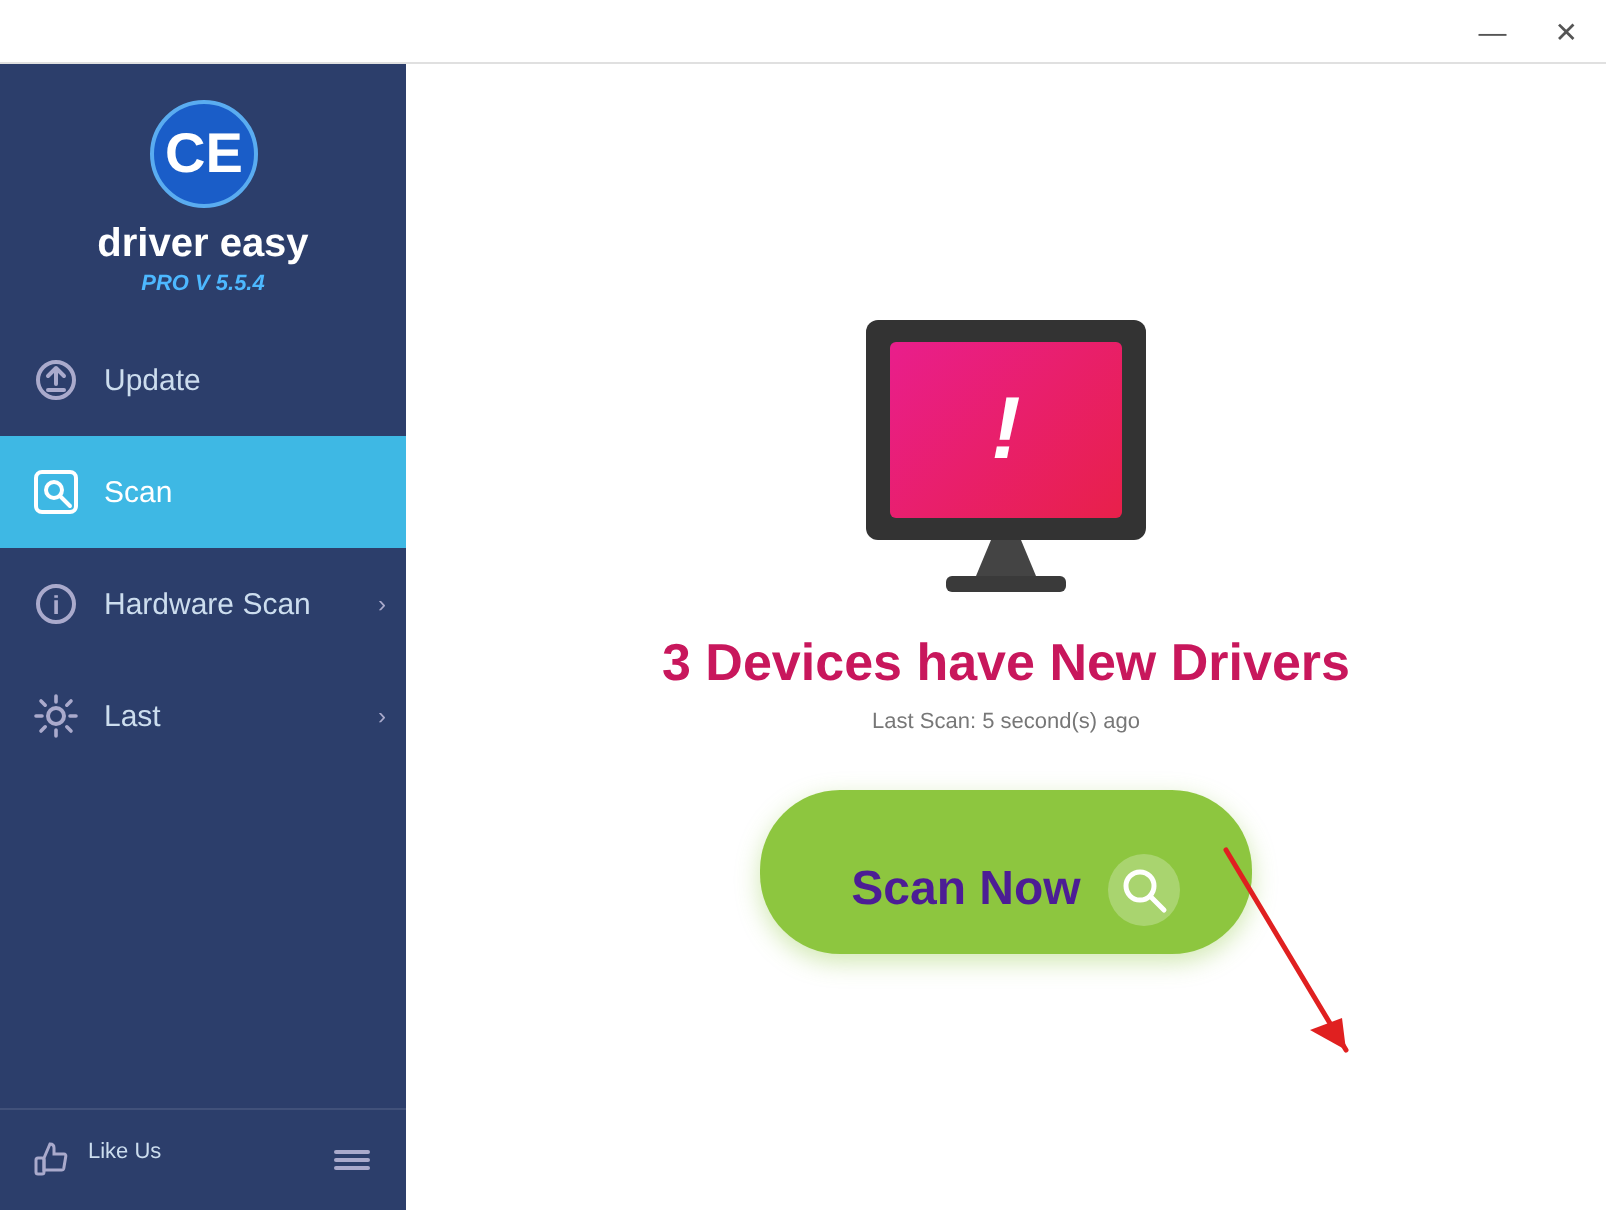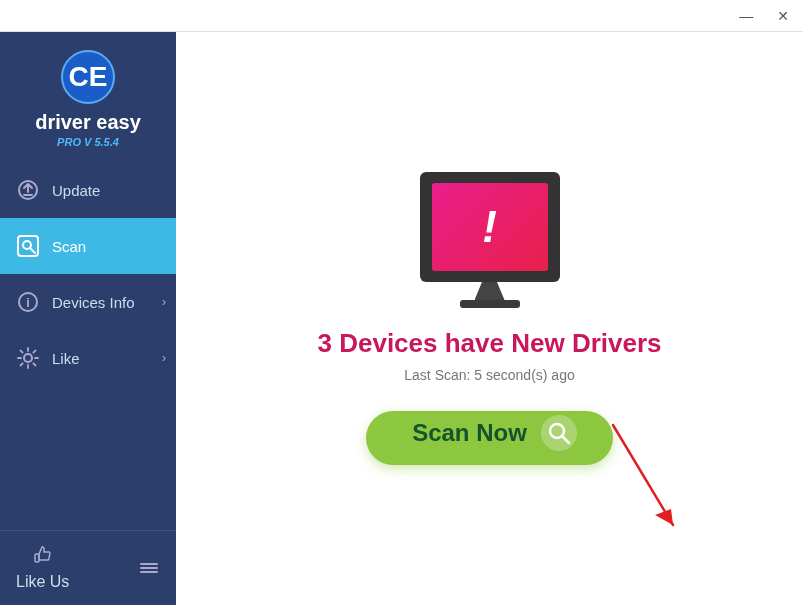--- a/index.html
+++ b/index.html
@@ -42,21 +42,21 @@
 
     
     .app-body {
       display: flex;
       flex: 1;
       overflow: hidden;
     }
 
     
     .sidebar {
-      width: 176px;
+      width: 203px;
       background: #2c3e6b;
       display: flex;
       flex-direction: column;
       flex-shrink: 0;
     }
 
     .sidebar-logo {
       display: flex;
       flex-direction: column;
       align-items: center;
@@ -129,26 +129,24 @@
       padding: 12px 0;
       border-top: 1px solid rgba(255,255,255,0.1);
       display: flex;
       align-items: center;
       justify-content: space-between;
       padding: 14px 16px;
     }
 
     .like-us-btn {
       display: flex;
-      align-items: center;
       gap: 8px;
       color: #cde;
       cursor: pointer;
-      font-size: 16px;
-      flex-direction: column;
+      font-size: 11px;
     }
 
     .menu-icon-btn {
       color: #cde;
       cursor: pointer;
       font-size: 18px;
     }
 
     
     .main-content {
@@ -215,35 +213,35 @@
     
     .headline {
       font-size: 26px;
       font-weight: 800;
       color: #c8175c;
       text-align: left;
       margin-bottom: 8px;
     }
 
     .last-scan {
-      font-size: 14px;
+      font-size: 11px;
       color: #777;
       text-align: center;
       margin-bottom: 28px;
     }
 
     
     .scan-now-btn {
       background: #8dc63f;
       border: none;
       border-radius: 40px;
-      padding: 4px 36px 14px 46px;
+      padding: 32px 36px 14px 46px;
       font-size: 24px;
       font-weight: 800;
-      color: #14532d;
+      color: #4c1d95;
       cursor: pointer;
       display: flex;
       align-items: center;
       gap: 14px;
       box-shadow: 0 4px 12px rgba(140,198,63,0.4);
       position: relative;
     }
 
     .scan-btn-icon {
       width: 36px;
@@ -317,32 +315,32 @@
         <span>Scan</span>
       </div>
 
       <div class="nav-item">
         <div class="nav-icon">
           <svg width="22" height="22" viewBox="0 0 22 22" fill="none">
             <circle cx="11" cy="11" r="9" stroke="#aac" stroke-width="2"></circle>
             <text x="11" y="16" text-anchor="middle" fill="#aac" font-size="13" font-weight="bold" font-family="Arial">i</text>
           </svg>
         </div>
-        <span>Devices Info</span>
+        <span>Hardware Scan</span>
         <span class="chevron">›</span>
       </div>
 
       <div class="nav-item">
         <div class="nav-icon">
           <svg width="22" height="22" viewBox="0 0 22 22" fill="none">
             <circle cx="11" cy="11" r="4" stroke="#aac" stroke-width="2"></circle>
             <path d="M11 1v3M11 18v3M1 11h3M18 11h3M3.5 3.5l2.1 2.1M16.4 16.4l2.1 2.1M3.5 18.5l2.1-2.1M16.4 5.6l2.1-2.1" stroke="#aac" stroke-width="1.8" stroke-linecap="round"></path>
           </svg>
         </div>
-        <span>Like</span>
+        <span>Last</span>
         <span class="chevron">›</span>
       </div>
 
     </nav>
 
     <div class="sidebar-bottom">
       <div class="like-us-btn">
         <svg width="20" height="20" viewBox="0 0 20 20" fill="none">
           <path d="M6 9l3-7c1 0 2 .5 2 2v3h5c.6 0 1 .5.9 1.1l-1 6c-.1.5-.6.9-1.1.9H6V9z" stroke="#aac" stroke-width="1.5" fill="none"></path>
           <rect x="2" y="9" width="4" height="8" rx="1" stroke="#aac" stroke-width="1.5"></rect>

